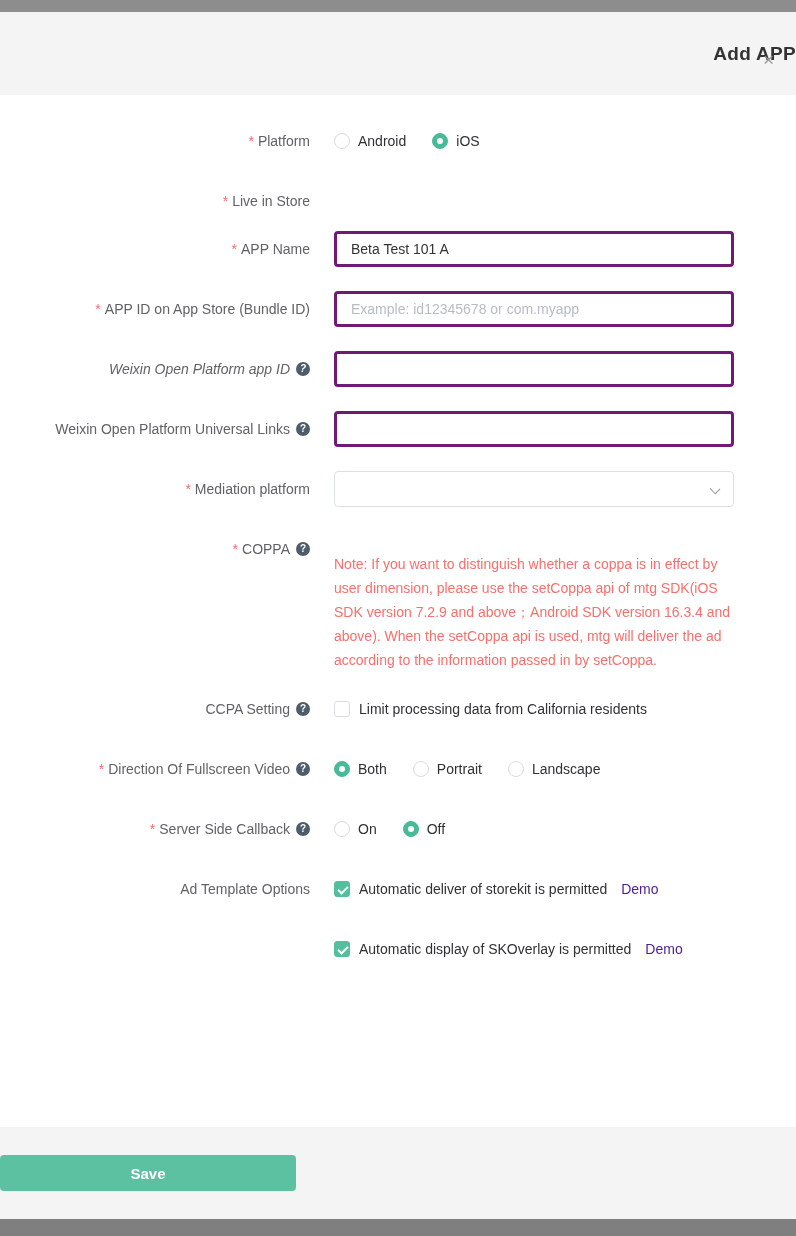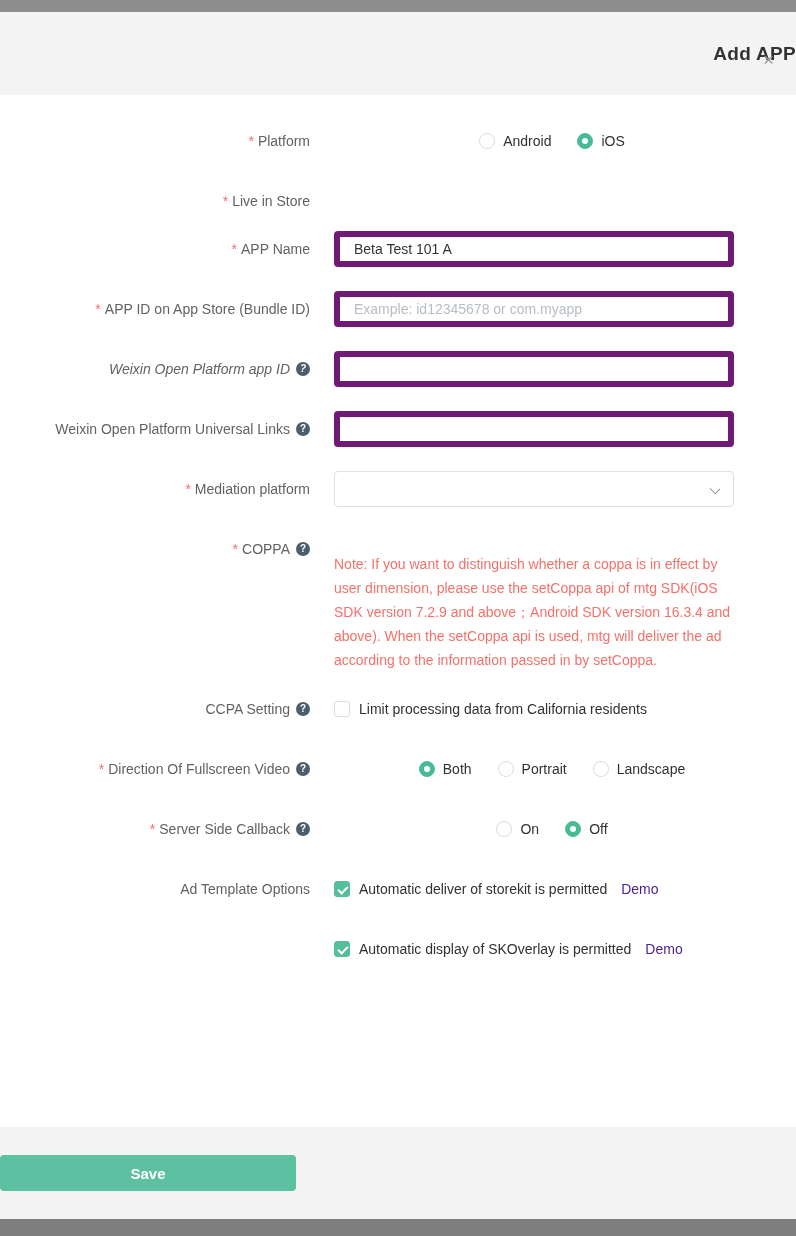--- a/index.html
+++ b/index.html
@@ -88,21 +88,20 @@
   }
   .mb40 { margin-bottom: 40px; }
   .mb32 { margin-bottom: 32px; }
   .mb27 { margin-bottom: 27px; }
   .mb24 { margin-bottom: 24px; }
   .mb20 { margin-bottom: 20px; }
   .radio-group {
     display: flex;
     align-items: center;
     height: 20px;
-    justify-content: center;
   }
   .radio-item {
     display: flex;
     align-items: center;
     margin-right: 26px;
     cursor: pointer;
   }
   .radio {
     width: 16px;
     height: 16px;
@@ -134,21 +133,21 @@
   .note {
     width: 410px;
     margin-top: 13px;
     font-size: 14px;
     line-height: 24px;
     color: #f5716c;
   }
   .text-input {
     width: 400px;
     height: 36px;
-    border: 6px solid #701a75;
+    border: 3px solid #701a75;
     border-radius: 4px;
     padding: 0 14px;
     font-size: 14px;
     color: #333333;
     font-family: "Liberation Sans", "DejaVu Sans", sans-serif;
     outline: none;
     background: #ffffff;
     display: block;
   }
   .text-input::placeholder { color: #b8bcc4; }

